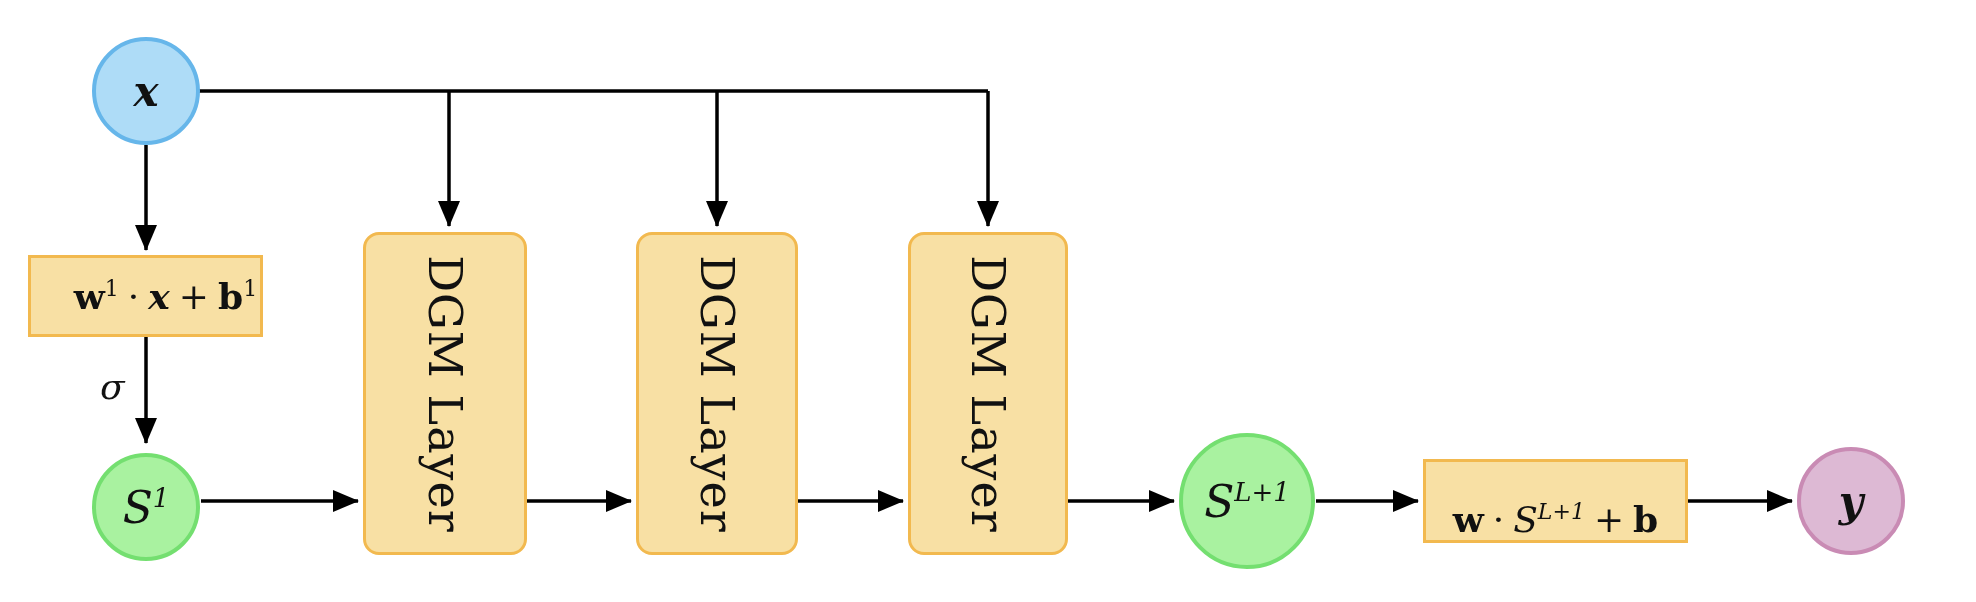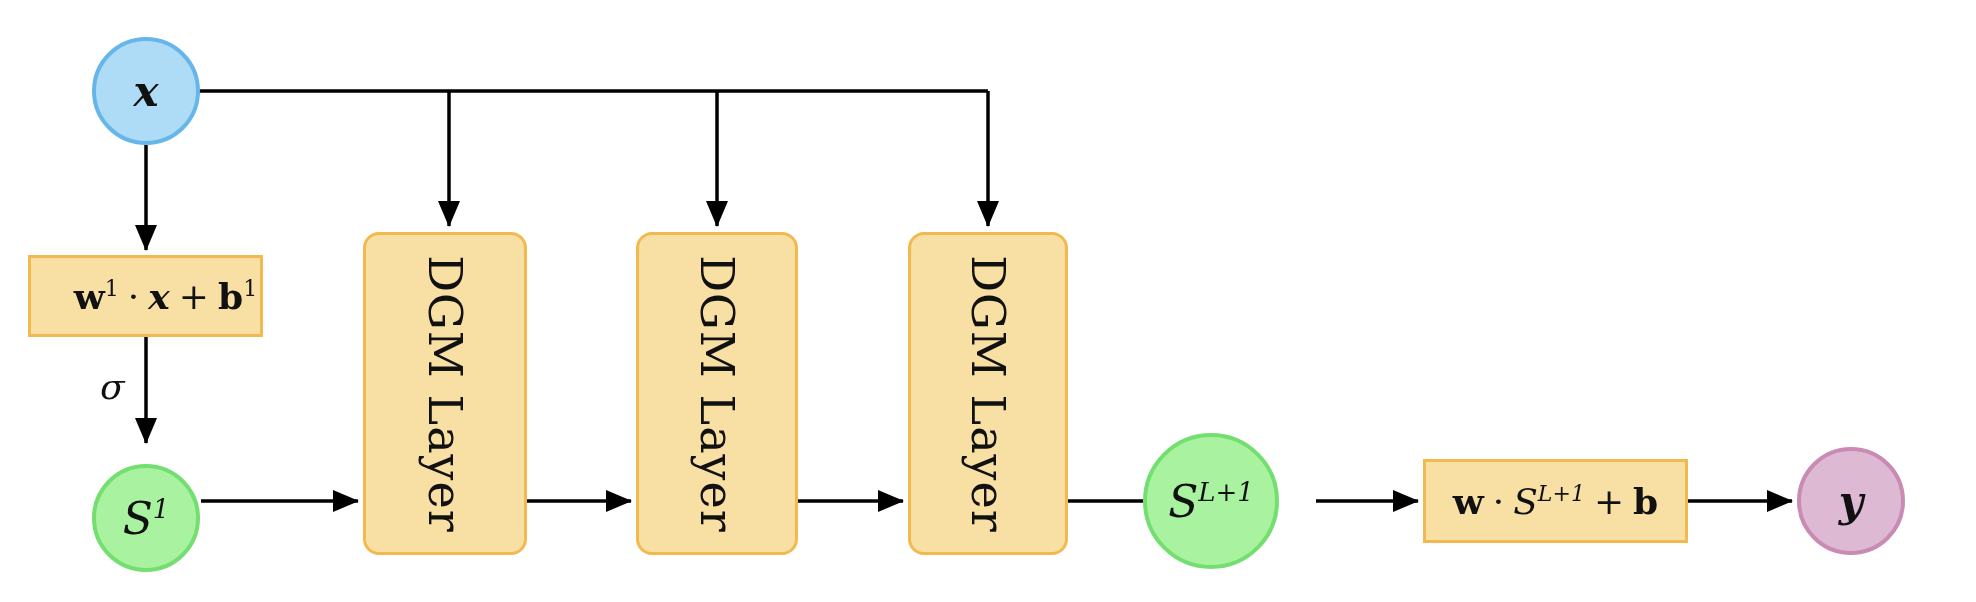--- a/index.html
+++ b/index.html
@@ -122,41 +122,41 @@
   </div>
 
   <div class="node box-orange formula" style="left:28px; top:255px; width:235px; height:82px;padding-left:40px;">
     <span>
       <span class="bold">w</span><sup>1</sup><span class="op">·</span><span class="bi">x</span><span class="op">+</span><span class="bold">b</span><sup>1</sup>
     </span>
   </div>
 
   <div class="sigma" style="left:100px; top:366px;">σ</div>
 
-  <div class="node circle circle-green" style="left:92px; top:464px; width:108px; height:108px;text-align:center;">
+  <div class="node circle circle-green" style="left:92px; top:453px; width:108px; height:108px;text-align:center;">
     <span class="lbl-state"><span>S</span><sup>1</sup></span>
   </div>
 
   <div class="node box-orange rounded dgm-box" style="left:363px; top:232px; width:164px; height:323px;">
     <span class="dgm-label">DGM Layer</span>
   </div>
 
   <div class="node box-orange rounded dgm-box" style="left:636px; top:232px; width:162px; height:323px;">
     <span class="dgm-label">DGM Layer</span>
   </div>
 
   <div class="node box-orange rounded dgm-box" style="left:908px; top:232px; width:160px; height:323px;">
     <span class="dgm-label">DGM Layer</span>
   </div>
 
-  <div class="node circle circle-green" style="left:1143px; top:433px; width:136px; height:136px;justify-content:center;">
+  <div class="node circle circle-green" style="left:1179px; top:433px; width:136px; height:136px;justify-content:center;">
     <span class="lbl-state"><span>S</span><sup>L+1</sup></span>
   </div>
 
-  <div class="node box-orange formula" style="left:1423px; top:459px; width:265px; height:84px;">
+  <div class="node box-orange formula" style="left:1423px; top:459px; width:265px; height:84px;align-items:flex-end;">
     <span>
       <span class="bold">w</span><span class="op">·</span><span class="it">S</span><sup class="it">L+1</sup><span class="op">+</span><span class="bold">b</span>
     </span>
   </div>
 
   <div class="node circle circle-pink" style="left:1797px; top:447px; width:108px; height:108px;">
     <span class="lbl-bolditalic">y</span>
   </div>
 
 </div>

